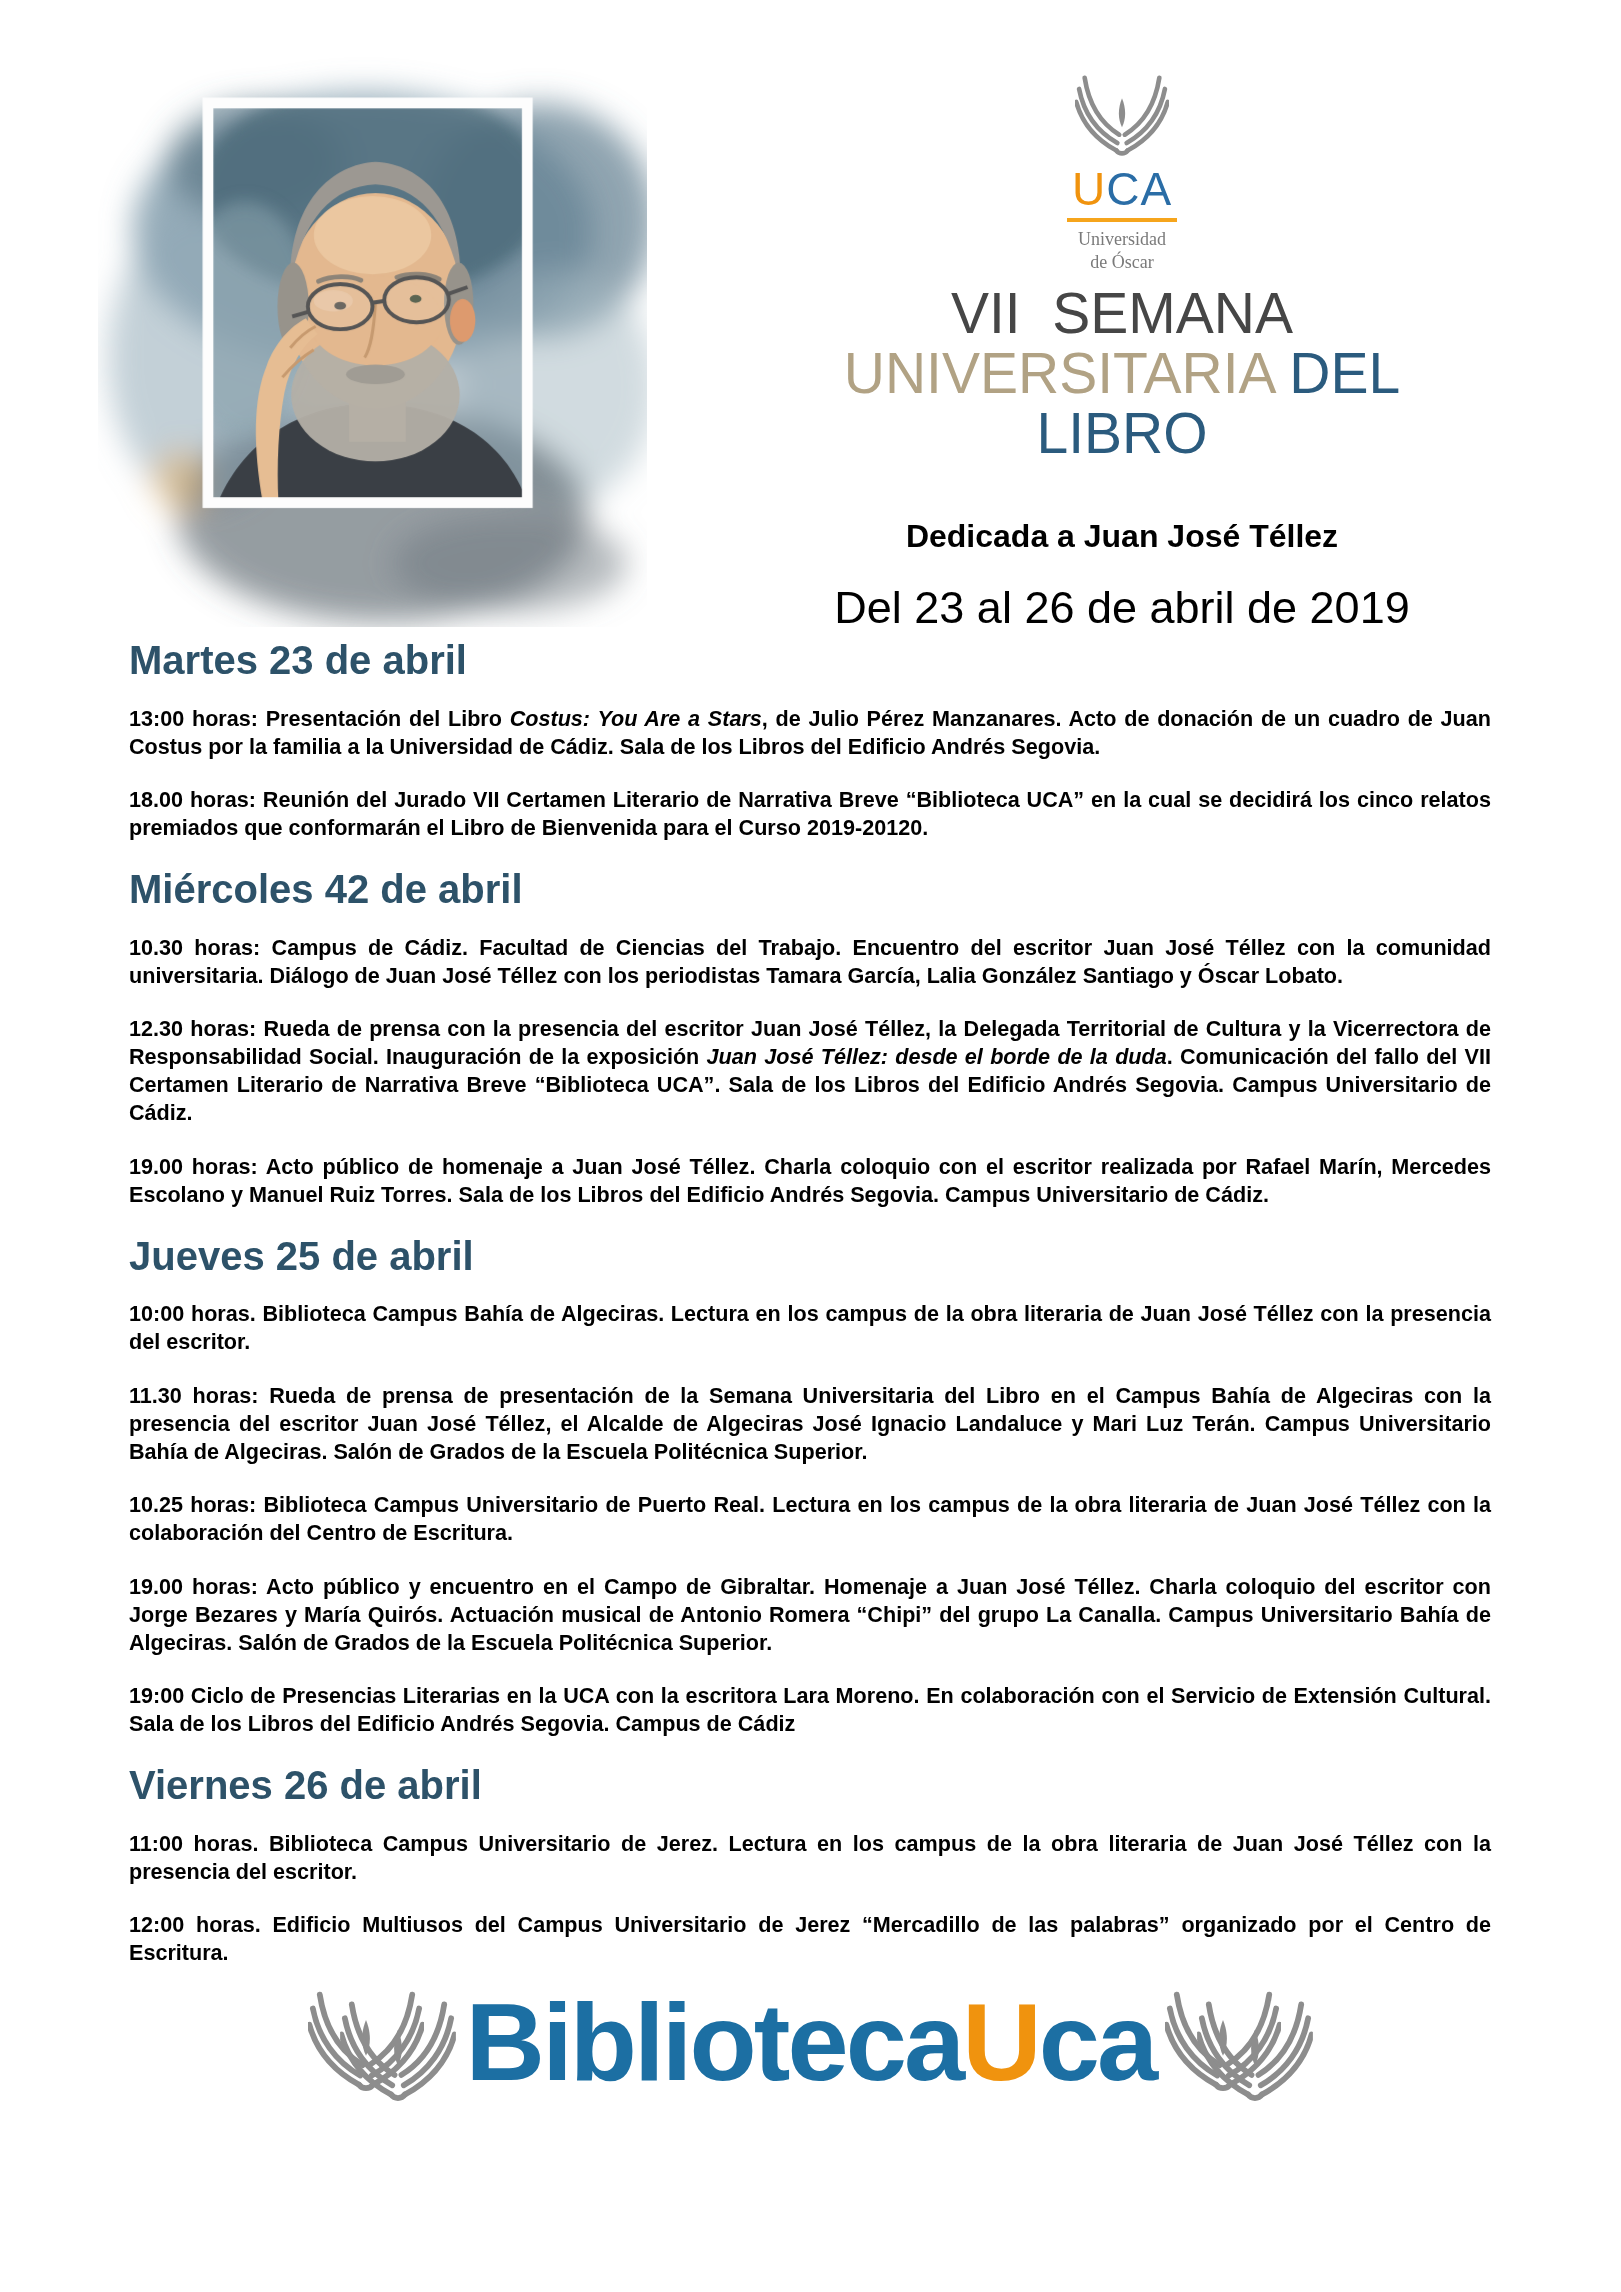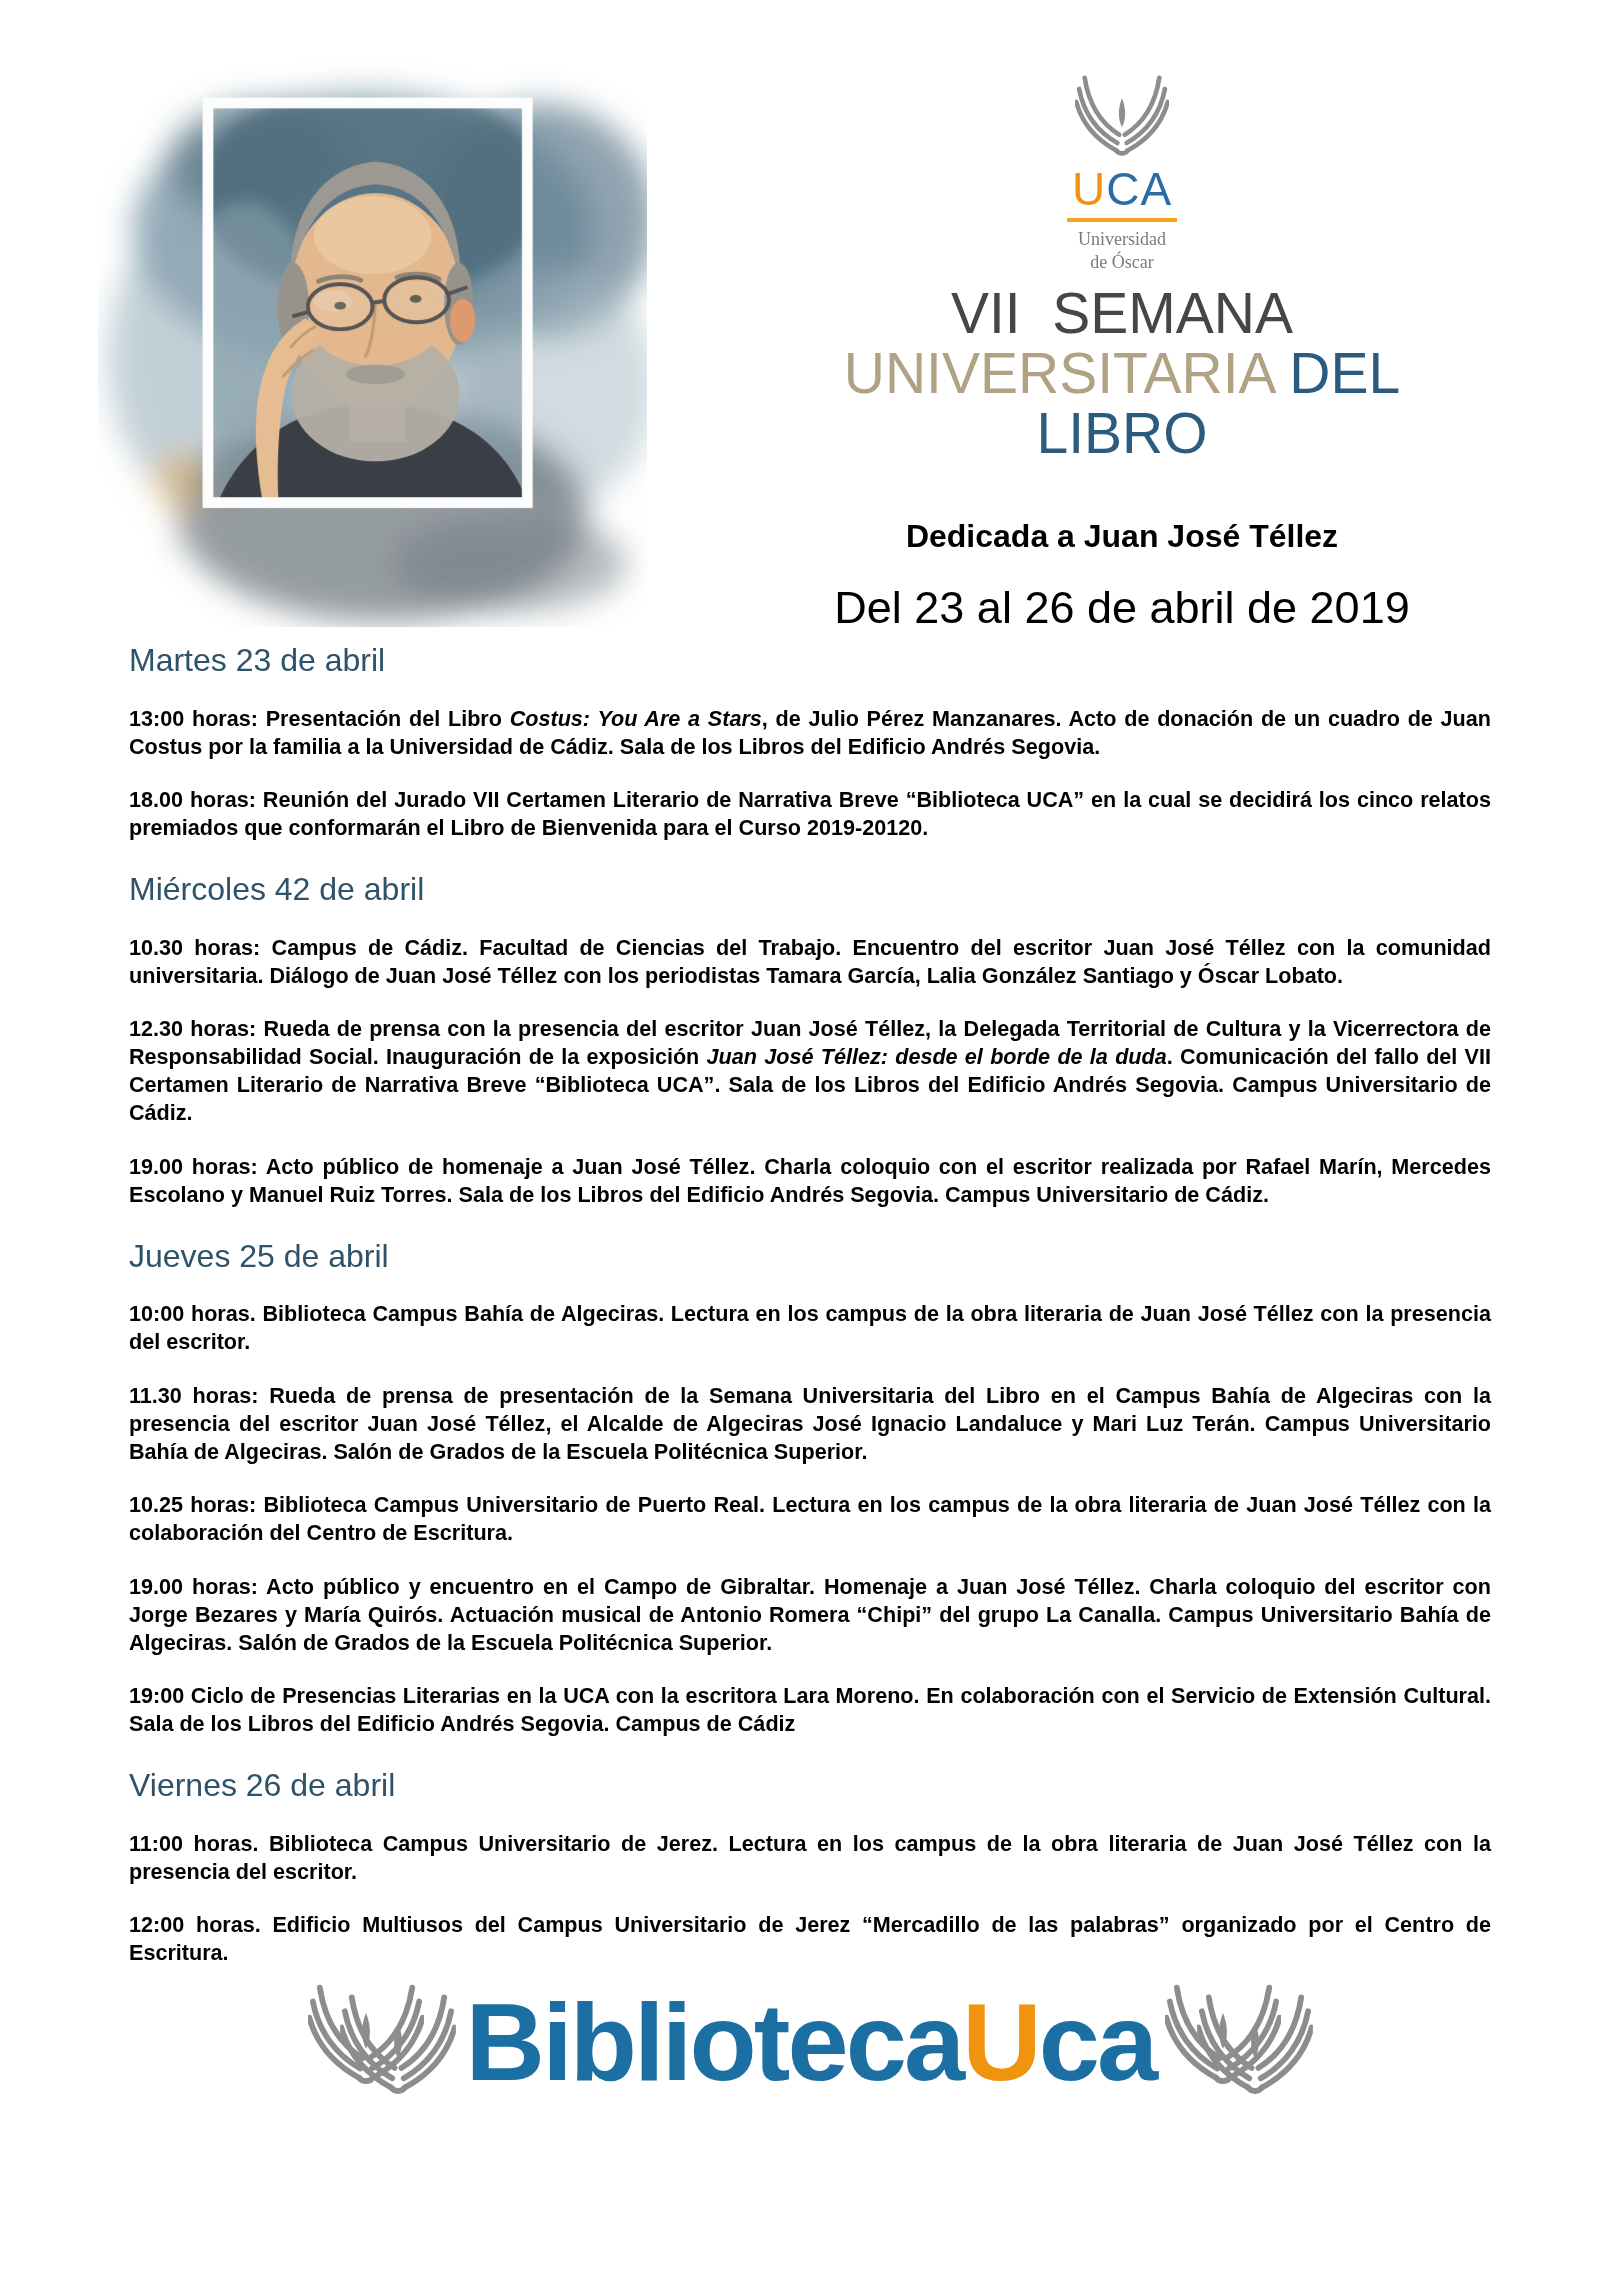--- a/index.html
+++ b/index.html
@@ -21,31 +21,31 @@
   .title { margin:7.8px 0 0; font-weight:400; }
   .t-line { display:block; font-size:57px; line-height:60px; white-space:pre; }
   .t-gray { color:var(--title-gray,#464646); }
   .t-tan  { color:var(--title-tan,#b1a284); white-space:pre; }
   .t-blue { color:var(--title-blue,#2b5b7e); white-space:pre; }
   .dedication { margin-top:54px; font-size:32px; line-height:39px; font-weight:bold; }
   .daterange  { margin-top:31px; font-size:45px; line-height:42px; }
   
   .program { padding:0 130px 0 129px; }
   .program h2 {
-    margin:29px 0 17.6px; font-size:32px; line-height:37px; font-weight:normal;
+    margin:29px 0 17.6px; font-size:40px; line-height:37px; font-weight:bold;
     color:var(--heading-blue,#2d5269);
   }
   .program section:first-child h2 { margin-top:0; }
   .program p {
     margin:25.5px 0 0; font-size:21.6px; line-height:28px; font-weight:bold;
     text-align:justify; letter-spacing:0;
   }
   .program .it { font-style:italic; }
   
-  .footer { margin-top:15.7px; display:flex; justify-content:center; gap:10px; }
+  .footer { margin-top:15.7px; display:flex; justify-content:center; align-items:center; gap:10px; }
   .wing-cluster { display:inline-block; white-space:nowrap; color:var(--logo-gray,#8d8d8d); }
   .wing-cluster svg { width:116px; height:104px; vertical-align:middle; }
   .wing-cluster svg.w2 { margin-left:-84px; transform:translateY(9.8px); }
   .biblio { font-size:110px; line-height:118px; font-weight:bold; letter-spacing:-2.9px;
     color:var(--footer-blue,#1c6fa3); white-space:nowrap; }
   .biblio .bu { color:var(--uca-orange,#f0930e); }
   .hidden-defs { position:absolute; width:0; height:0; overflow:hidden; }
 </style>
 </head>
 <body>

